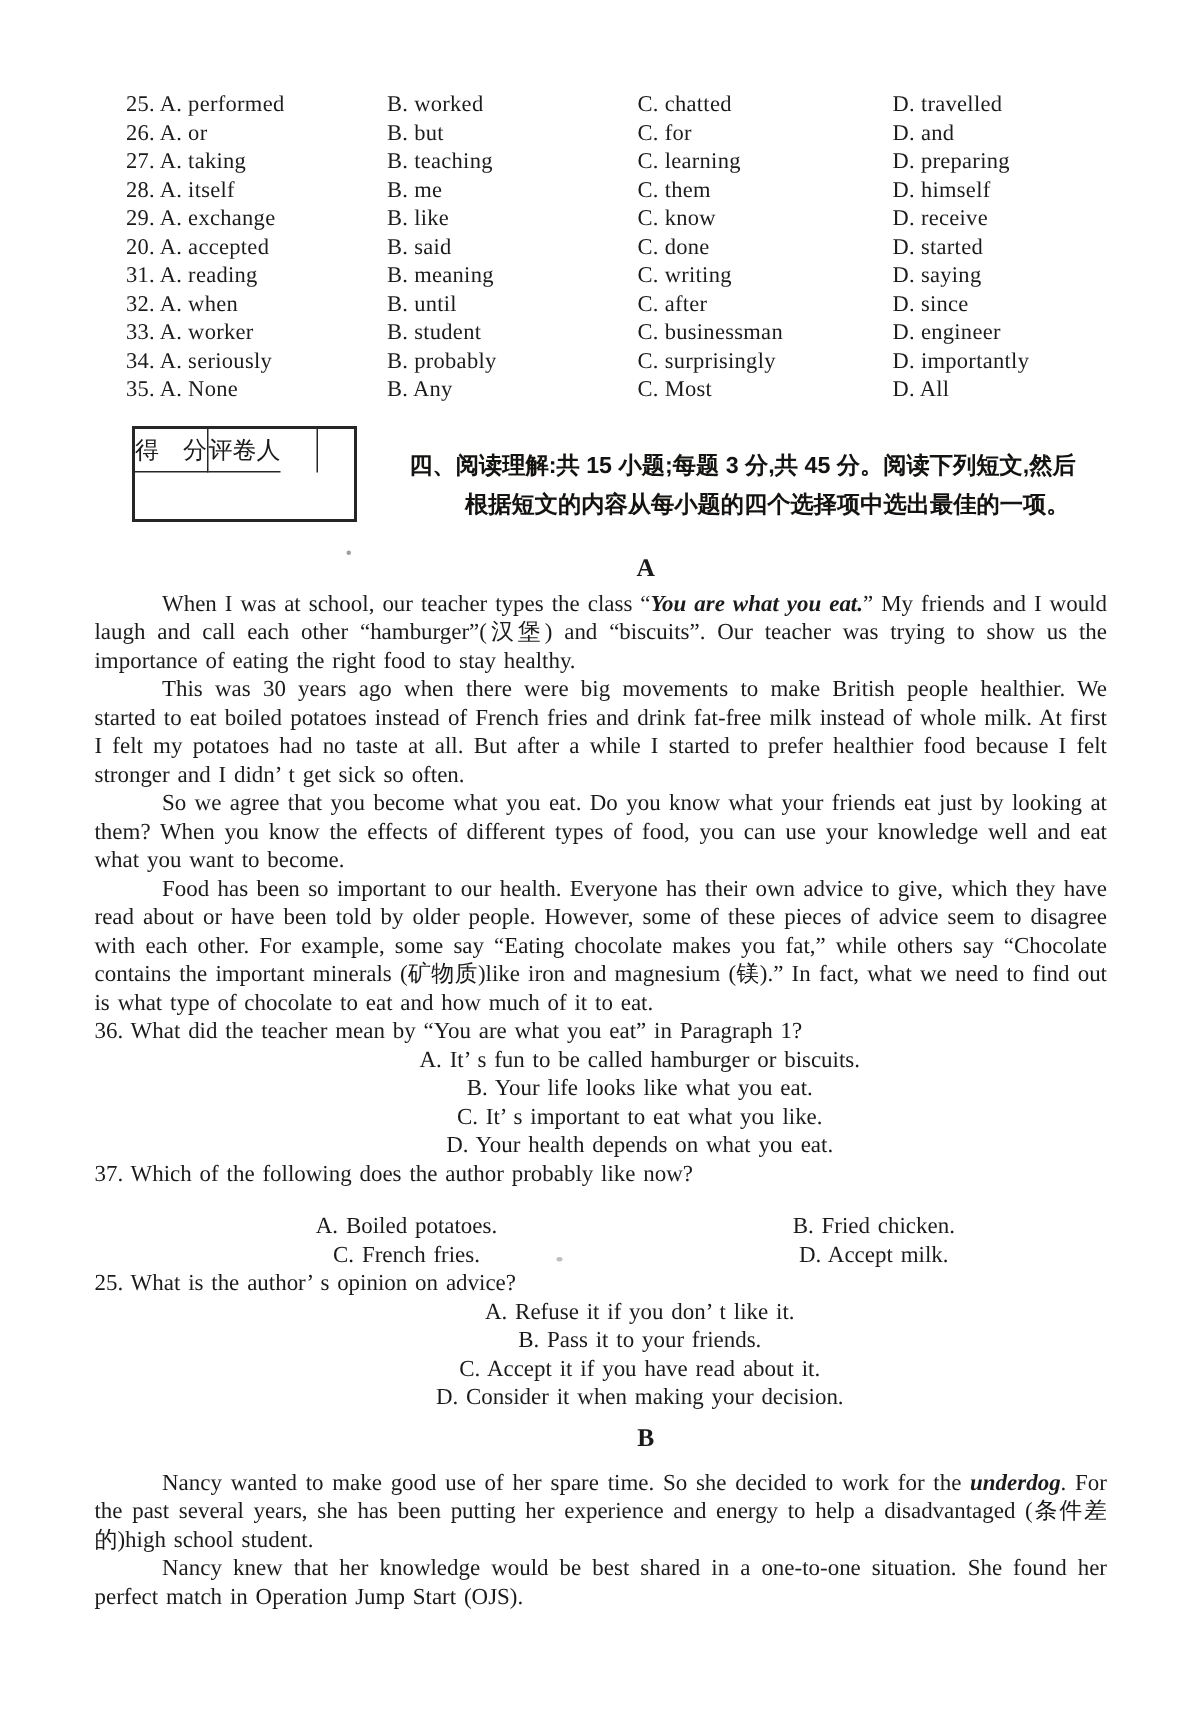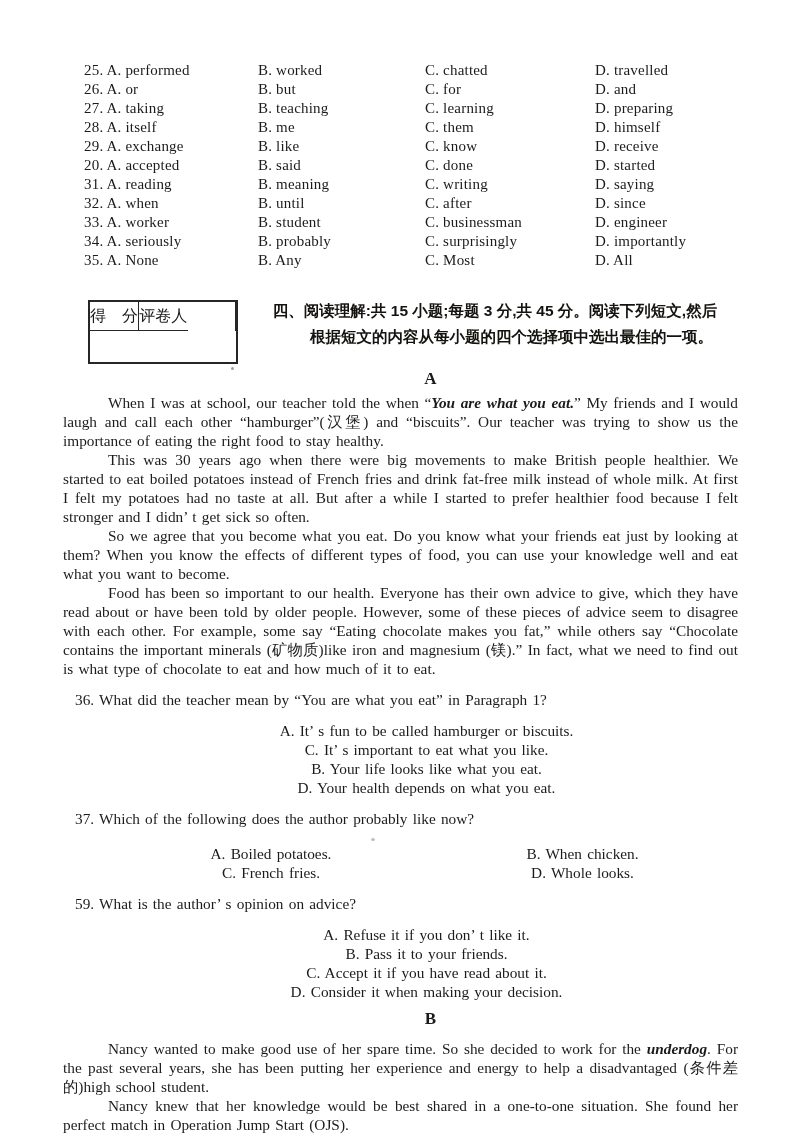--- a/index.html
+++ b/index.html
@@ -18,23 +18,23 @@
   .cloze{
     position:absolute;left:84px;top:61px;width:660px;
     display:grid;grid-template-columns:174px 167px 170px 1fr;
     font-size:15px;line-height:19px;
     letter-spacing:.2px;
   }
   .cloze span{white-space:nowrap;}
 
   
   .score-box{
-    position:absolute;left:88px;top:300px;width:146px;height:60px;
+    position:absolute;left:88px;top:284px;width:146px;height:60px;
     border:2px solid #262626;
-    display:grid;grid-template-columns:1fr 1fr 1fr;grid-template-rows:29px 1fr;
+    display:grid;grid-template-columns:1fr 1fr 1fr 1fr;grid-template-rows:29px 1fr;
     font-size:16px;
   }
   .sb-cell{display:flex;align-items:center;justify-content:center;white-space:nowrap;}
   .sb-head{border-bottom:1.6px solid #262626;}
   .sb-left{border-right:1.6px solid #262626;}
 
   
   .instr{
     position:absolute;left:245px;top:298px;width:500px;
     font-family:"Liberation Sans","DejaVu Sans",sans-serif;
@@ -50,21 +50,21 @@
     text-align:justify;word-spacing:1.4px;
   }
   .phead{
     text-align:center;padding-left:60px;
     font-weight:700;font-size:17px;line-height:22px;
     margin:2px 0 3px 0;
     text-indent:0;word-spacing:0;
   }
   .phead-b{margin:7px 0 9px 0;}
   .para{margin:0;text-indent:45px;}
-  .stem{margin:12px;}
+  .stem{margin:0;}
   .opts{padding-left:52px;}
   .opts div{text-align:center;}
   .two-col{display:grid;grid-template-columns:312px 1fr;margin-top:16px;}
   .emq{font-weight:700;font-style:italic;}
 
   
   .speck{position:absolute;border-radius:50%;}
   .speck1{left:231px;top:367px;width:3px;height:3px;background:#6b6b6b;opacity:.65;}
   .speck2{left:371px;top:838px;width:4px;height:3px;background:#8a8a8a;opacity:.55;}
 </style>
@@ -129,47 +129,47 @@
 
   <div class="instr">
     <div>四、阅读理解:共 15 小题;每题 3 分,共 45 分。阅读下列短文,然后</div>
     <div class="l2">根据短文的内容从每小题的四个选择项中选出最佳的一项。</div>
   </div>
 
   <div class="reading">
 
     <div class="phead">A</div>
 
-    <p class="para"><span>When I was at school, our teacher told the when “</span><span class="emq">You are what you eat.</span><span>” My friends and I would laugh and call each other “hamburger”(汉堡) and “biscuits”. Our teacher was trying to show us the importance of eating the right food to stay healthy.</span></p>
+    <p class="para"><span>When I was at school, our teacher types the class “</span><span class="emq">You are what you eat.</span><span>” My friends and I would laugh and call each other “hamburger”(汉堡) and “biscuits”. Our teacher was trying to show us the importance of eating the right food to stay healthy.</span></p>
     <p class="para">This was 30 years ago when there were big movements to make British people healthier. We started to eat boiled potatoes instead of French fries and drink fat-free milk instead of whole milk. At first I felt my potatoes had no taste at all. But after a while I started to prefer healthier food because I felt stronger and I didn’ t get sick so often.</p>
     <p class="para">So we agree that you become what you eat. Do you know what your friends eat just by looking at them? When you know the effects of different types of food, you can use your knowledge well and eat what you want to become.</p>
     <p class="para">Food has been so important to our health. Everyone has their own advice to give, which they have read about or have been told by older people. However, some of these pieces of advice seem to disagree with each other. For example, some say “Eating chocolate makes you fat,” while others say “Chocolate contains the important minerals (矿物质)like iron and magnesium (镁).” In fact, what we need to find out is what type of chocolate to eat and how much of it to eat.</p>
 
     <div class="q">
       <div class="stem">36. What did the teacher mean by “You are what you eat” in Paragraph 1?</div>
       <div class="opts">
         <div>A. It’ s fun to be called hamburger or biscuits.</div>
+        <div>B. Your life looks like what you eat.</div>
         <div>C. It’ s important to eat what you like.</div>
-        <div>B. Your life looks like what you eat.</div>
         <div>D. Your health depends on what you eat.</div>
       </div>
     </div>
 
     <div class="q">
       <div class="stem">37. Which of the following does the author probably like now?</div>
       <div class="opts two-col">
         <div>A. Boiled potatoes.</div>
-        <div>B. When chicken.</div>
+        <div>B. Fried chicken.</div>
         <div>C. French fries.</div>
-        <div>D. Whole looks.</div>
+        <div>D. Accept milk.</div>
       </div>
     </div>
 
     <div class="q">
-      <div class="stem">59. What is the author’ s opinion on advice?</div>
+      <div class="stem">25. What is the author’ s opinion on advice?</div>
       <div class="opts">
         <div>A. Refuse it if you don’ t like it.</div>
         <div>B. Pass it to your friends.</div>
         <div>C. Accept it if you have read about it.</div>
         <div>D. Consider it when making your decision.</div>
       </div>
     </div>
 
     <div class="phead phead-b">B</div>
 

